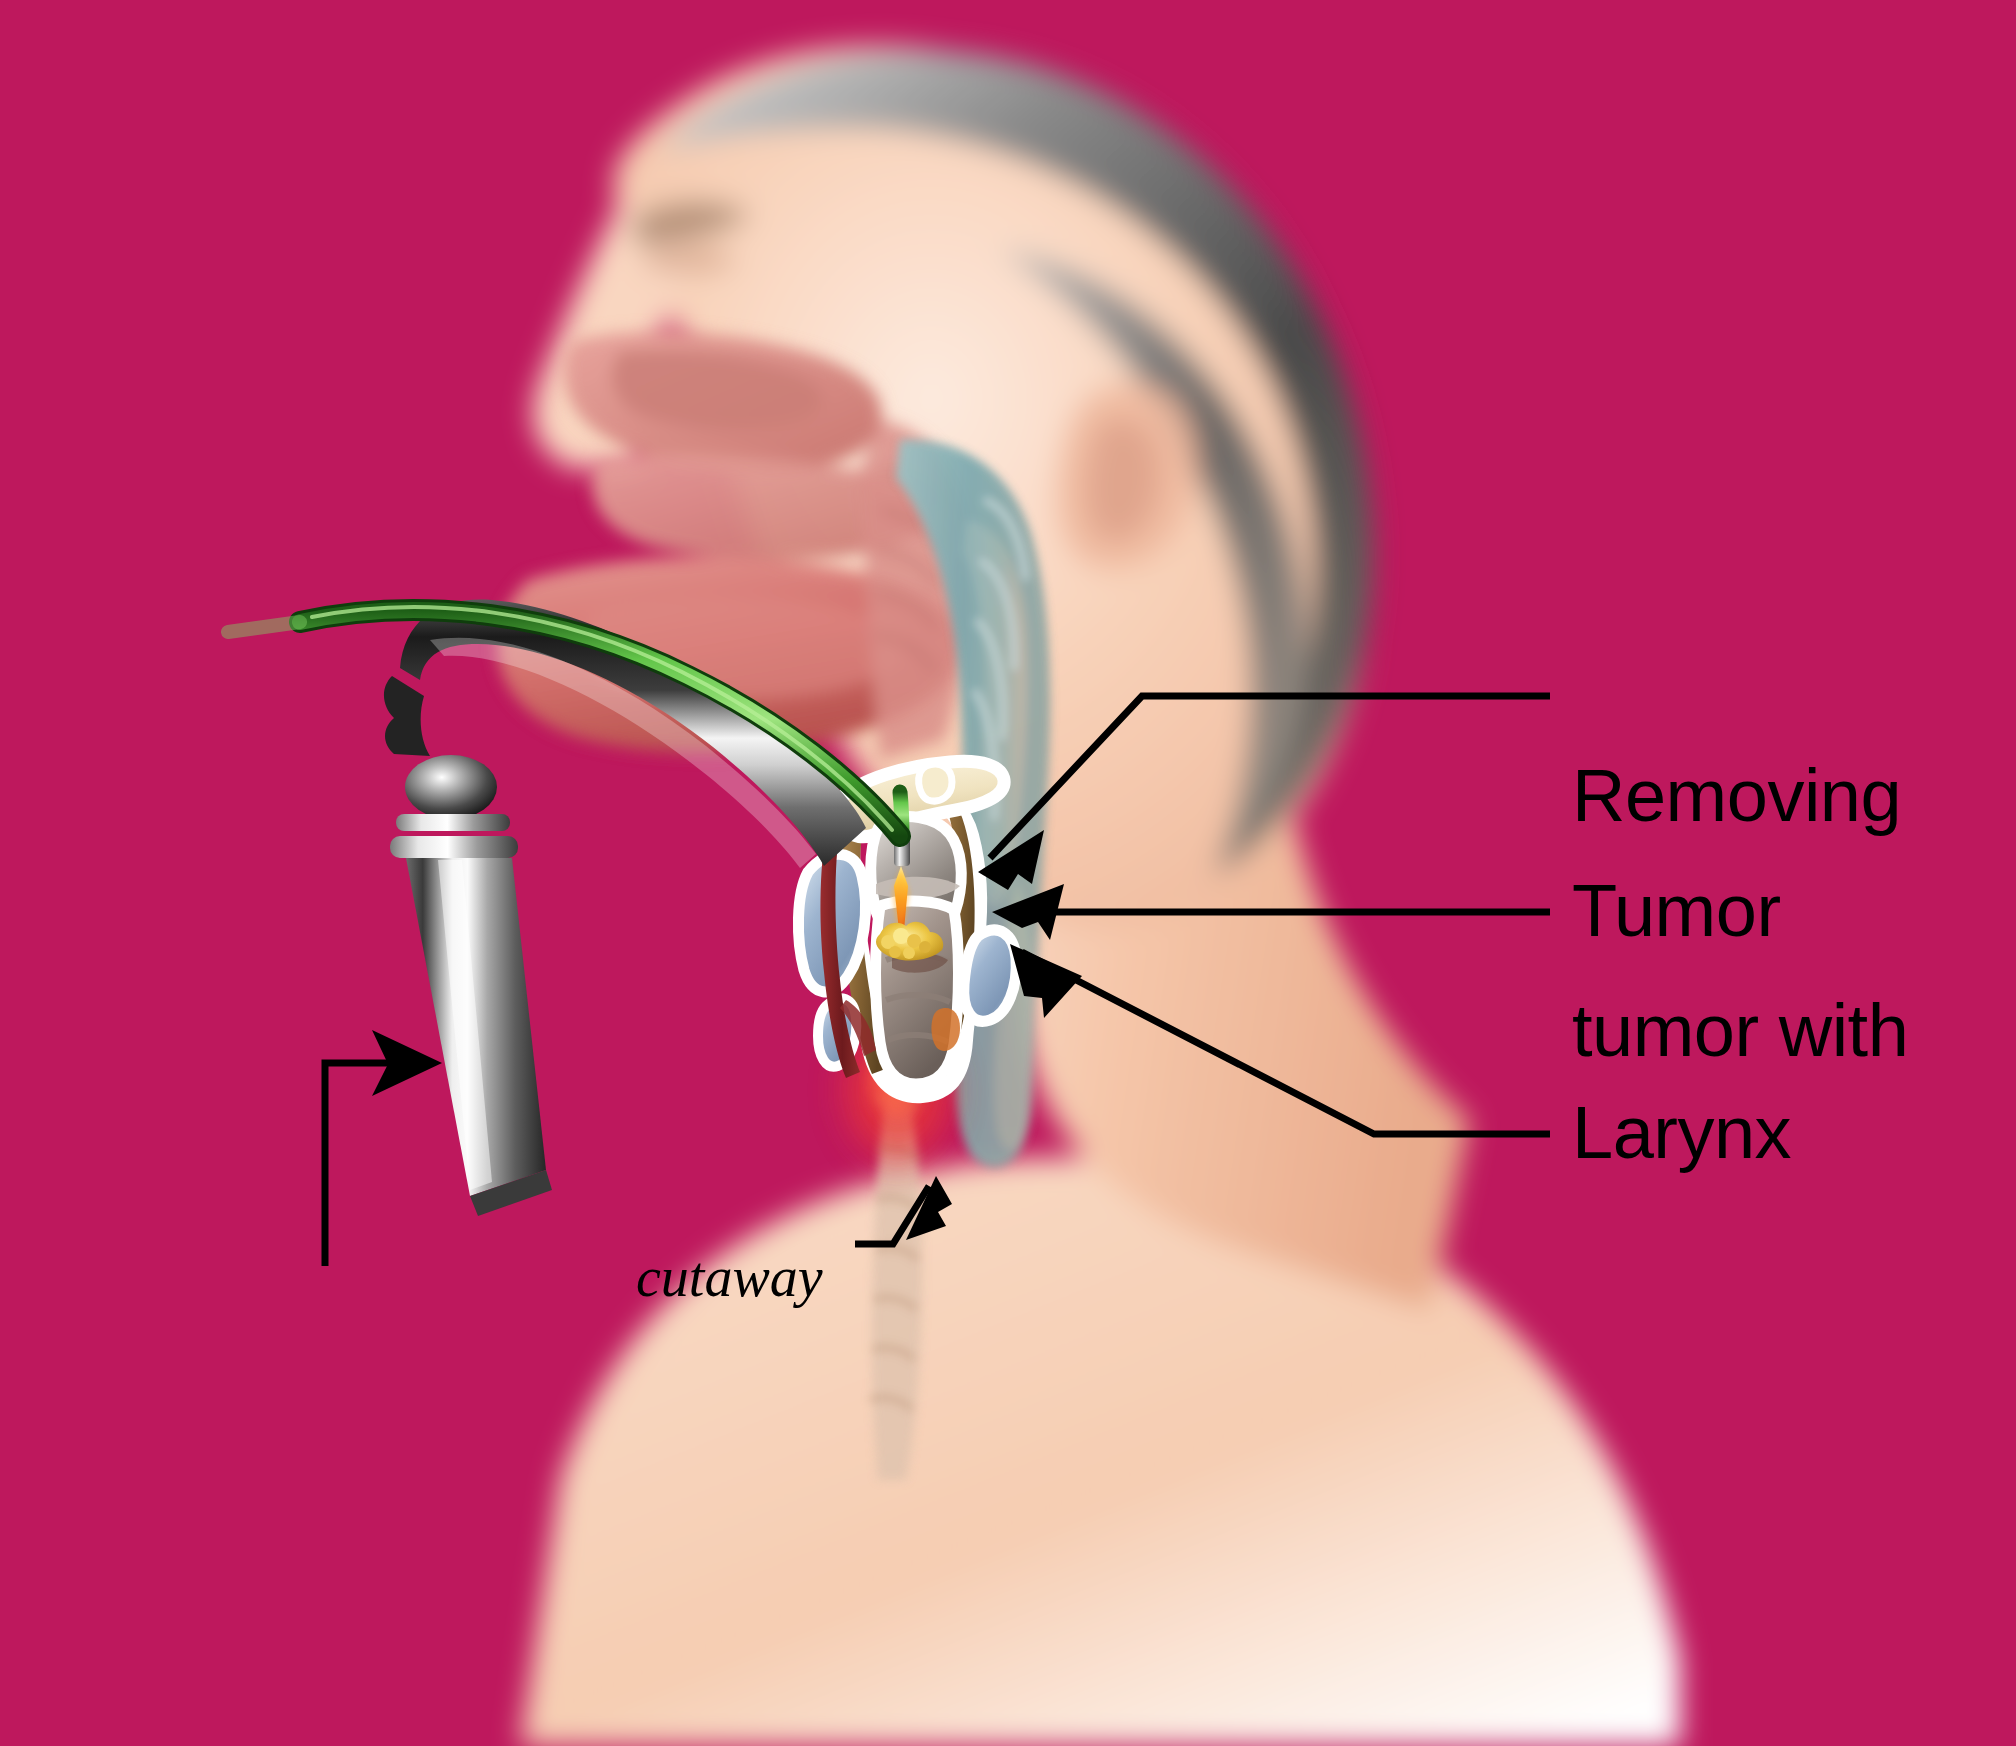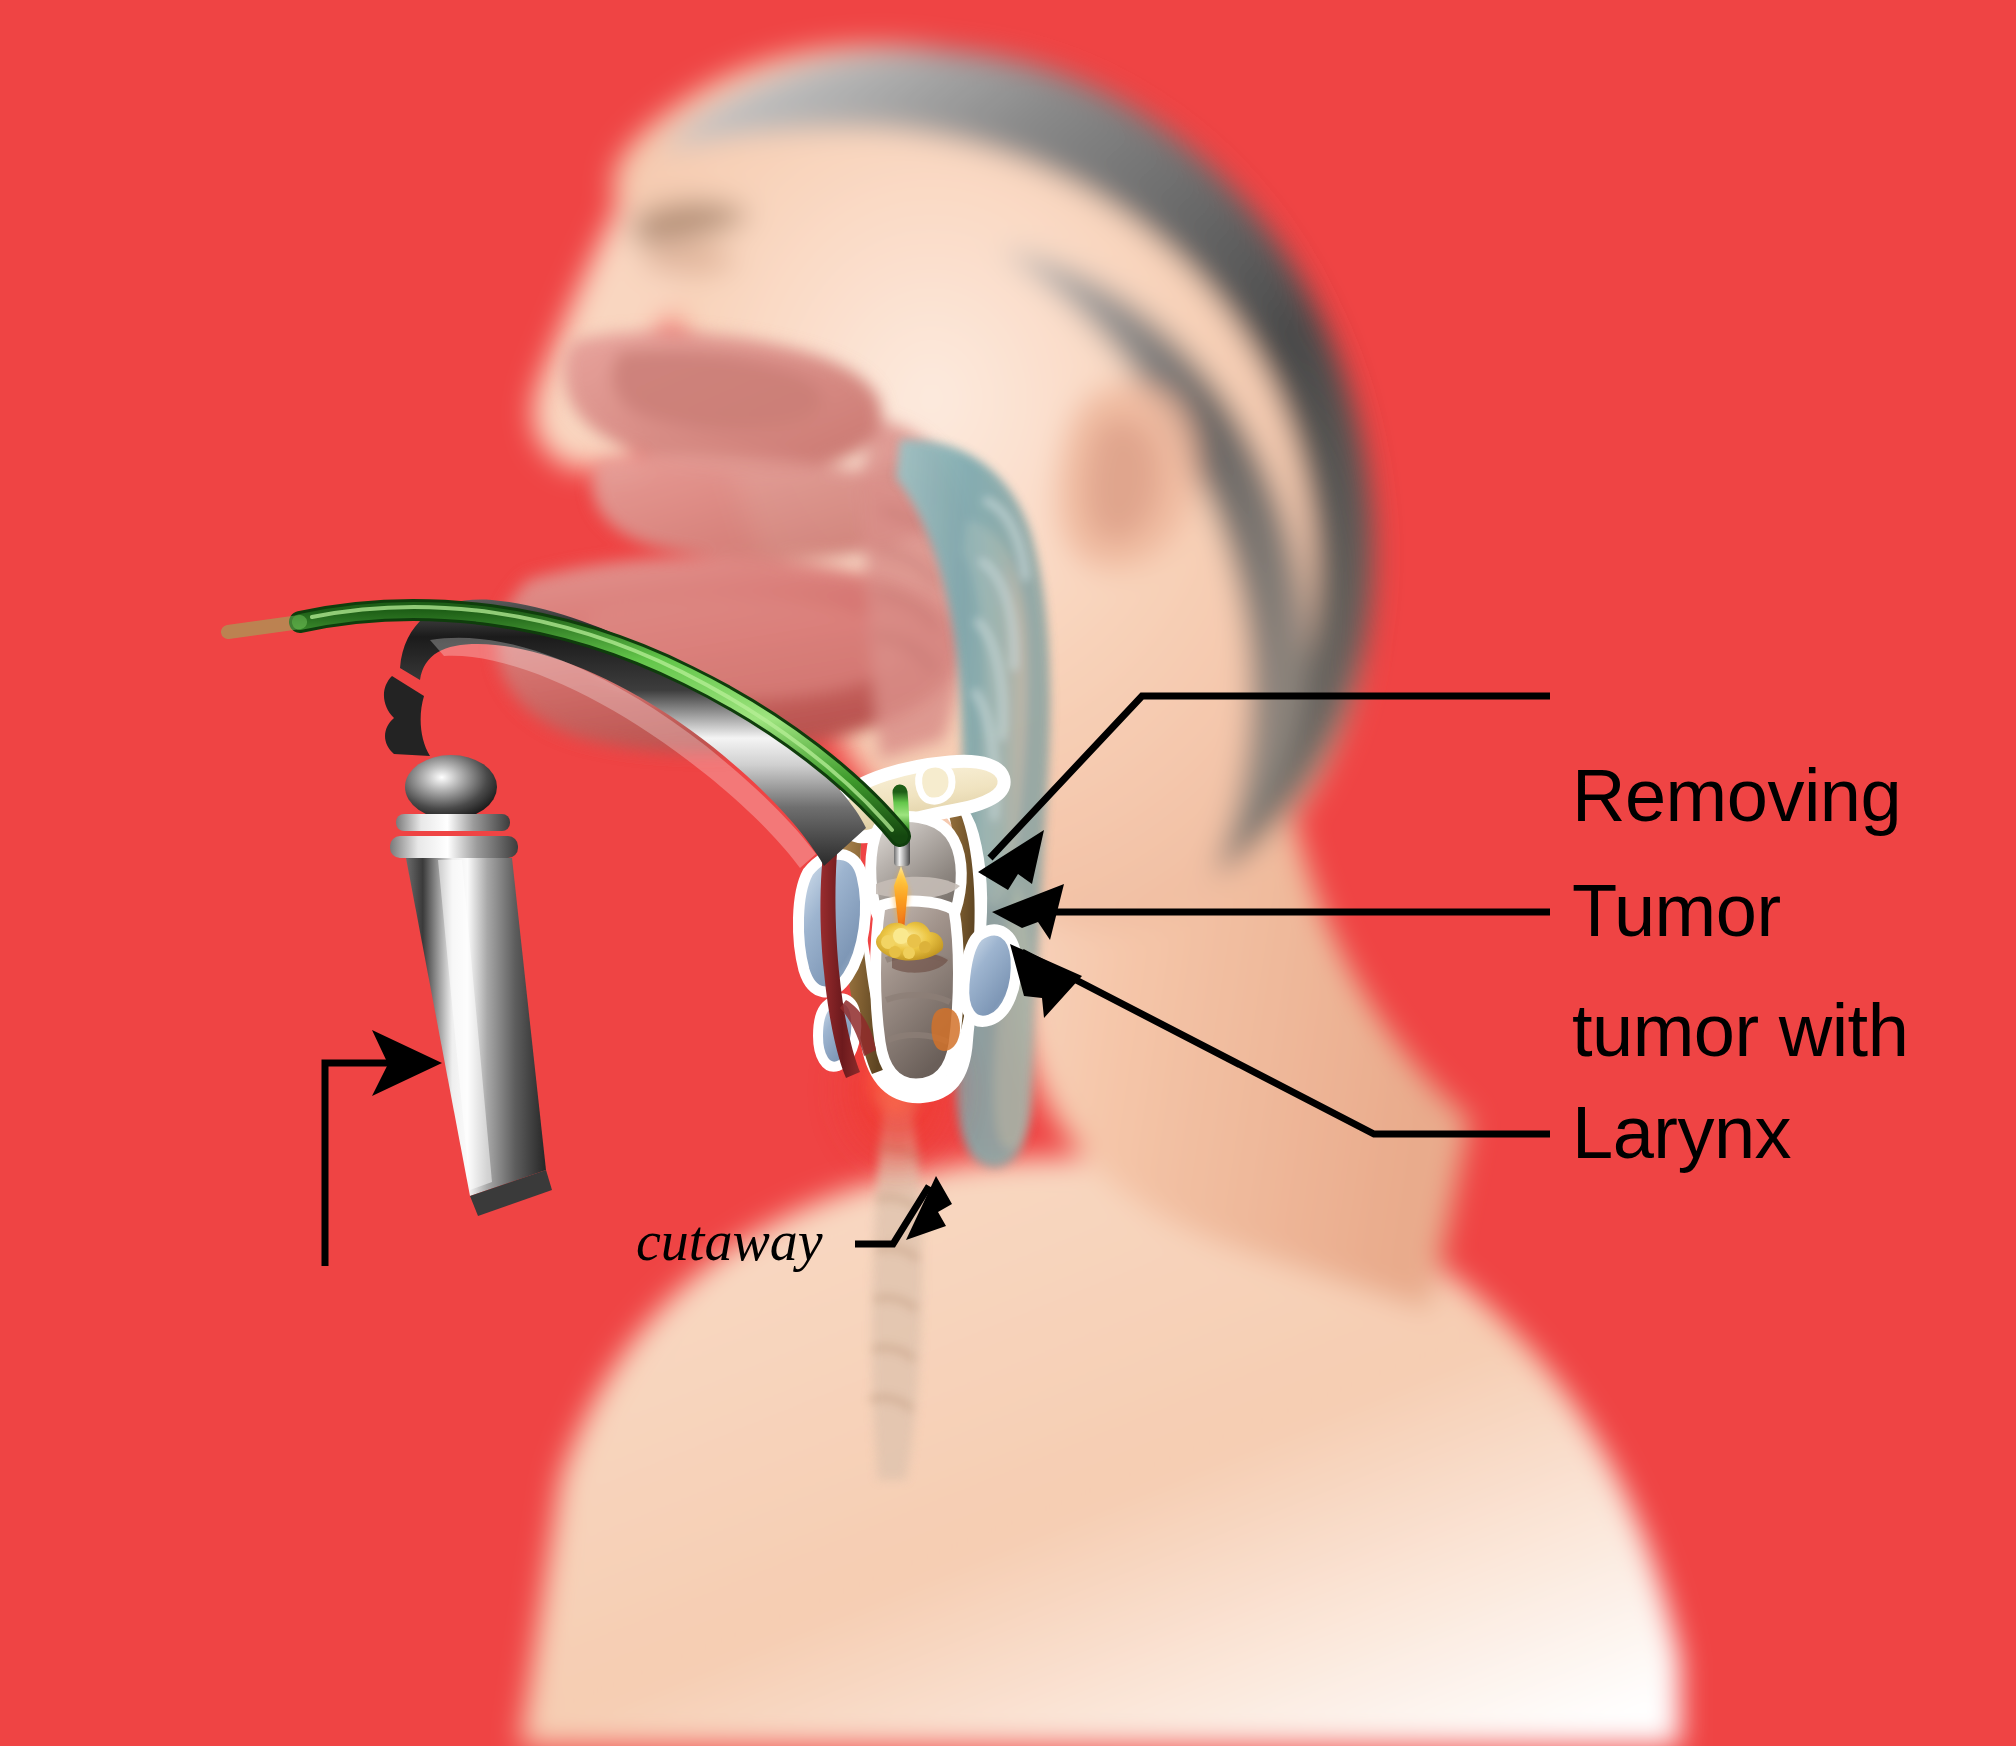--- a/index.html
+++ b/index.html
@@ -7,21 +7,21 @@
     padding: 0;
     background: #ffffff;
   }
   body {
     font-family: "Liberation Sans", sans-serif;
   }
   #figure {
     position: relative;
     width: 2016px;
     height: 1746px;
-    background: #ef4444;
+    background: #be185d;
     overflow: hidden;
   }
   #figure svg.layer {
     position: absolute;
     top: 0;
     left: 0;
     width: 2016px;
     height: 1746px;
   }
   .label {
@@ -387,15 +387,15 @@
   <div class="label label-big" style="left:1572px; top:600px;">
     <div>Removing</div>
     <div>tumor with</div>
   </div>
 
   <div class="label label-big" style="left:1572px; top:1094px;">Larynx</div>
 
   <div class="label label-big" style="left:1572px; top:872px;">Tumor</div>
 
 
-  <div class="label label-cutaway" style="left:636px; top:1212px;">cutaway</div>
+  <div class="label label-cutaway" style="left:636px; top:1248px;">cutaway</div>
 
 </div>
 
 </body></html>

